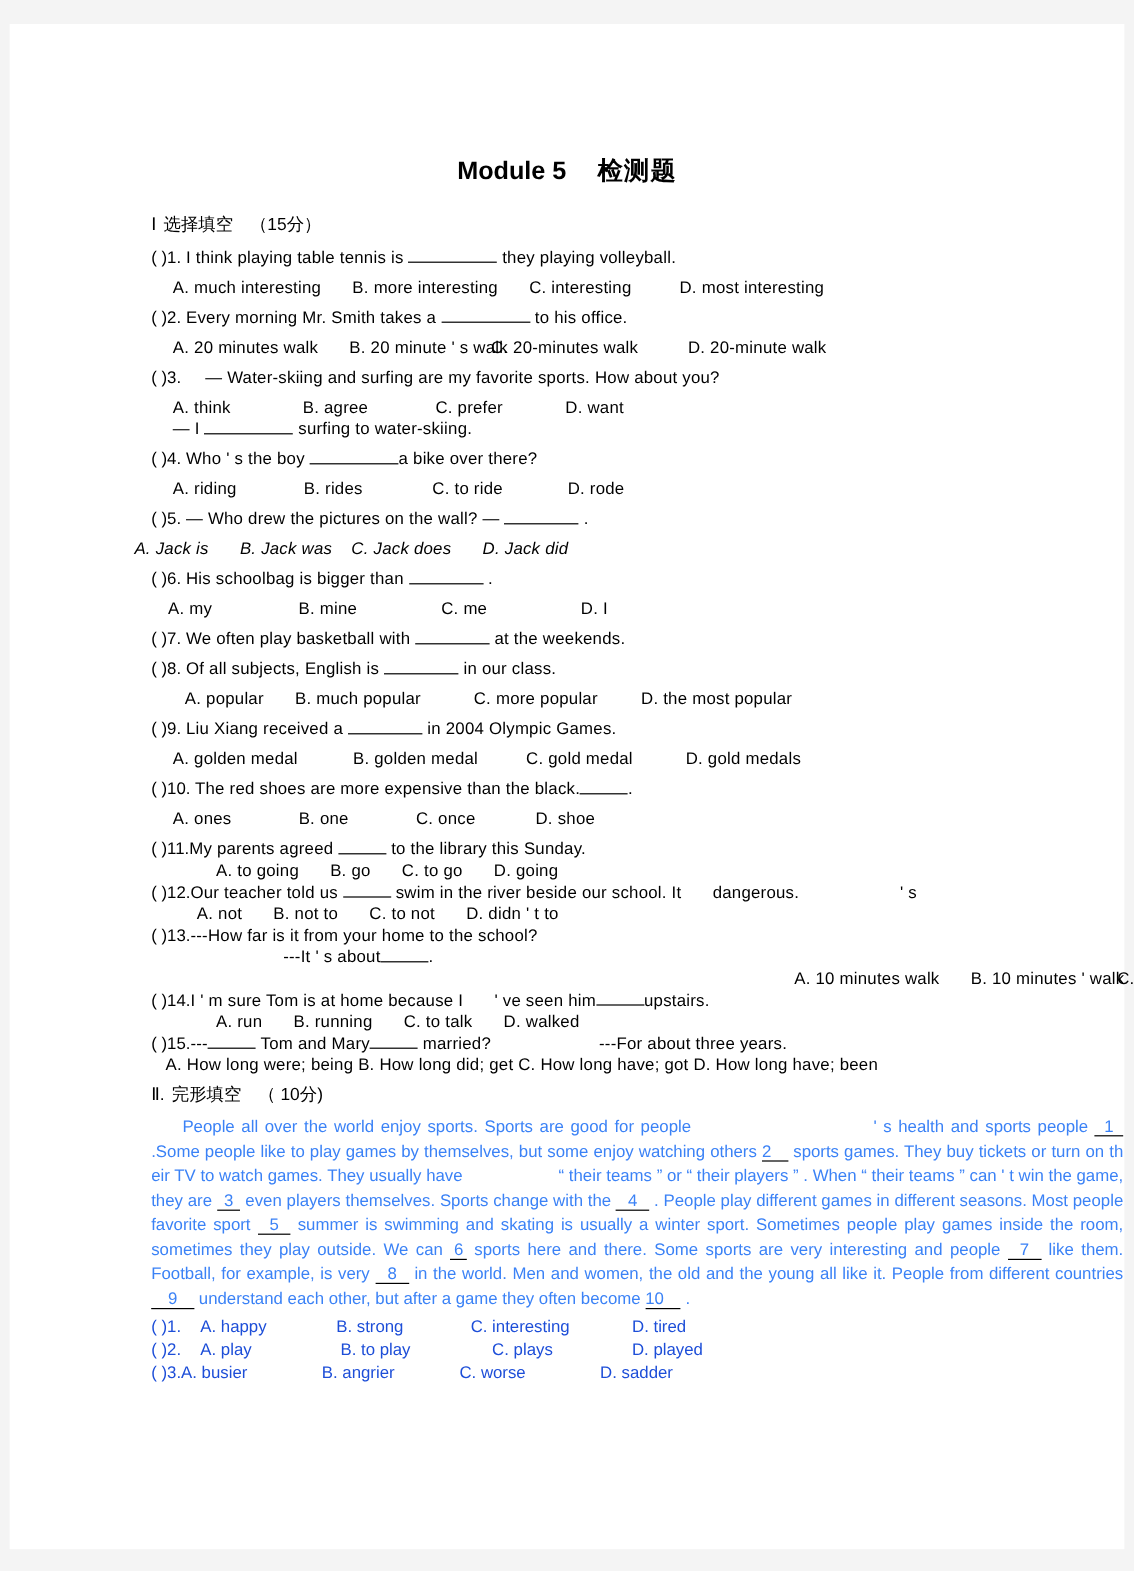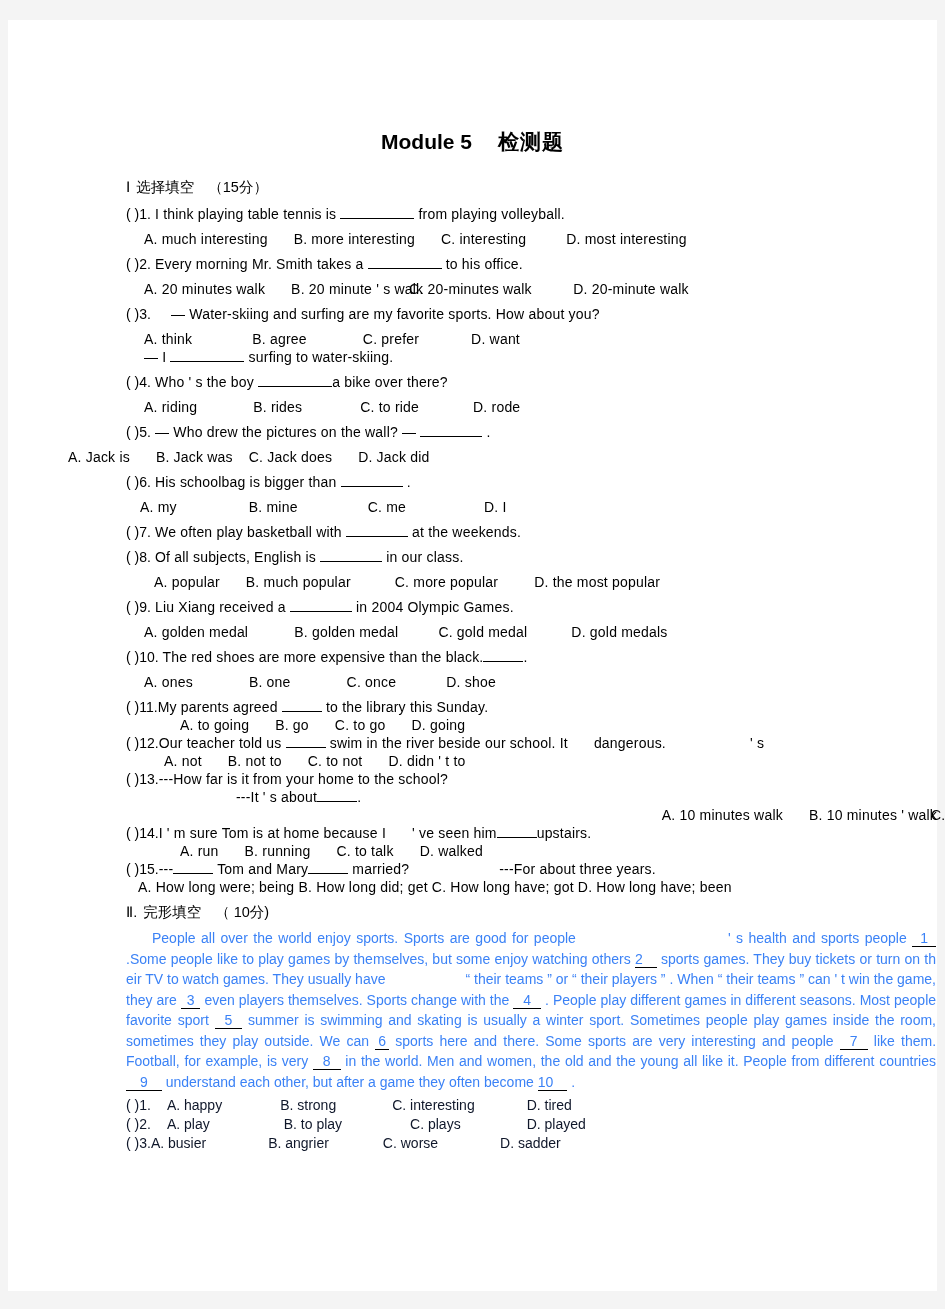--- a/index.html
+++ b/index.html
@@ -88,21 +88,21 @@
     margin-left: 118px;
     margin-right: 2px;
     margin-top: 6px;
     line-height: 20.5px;
     text-align: justify;
     width: 810px;
   }
   .passage .indent { display: inline-block; width: 26px; }
   .cloze-opt {
     font-size: 14px;
-    color: #0f172a;
+    color: #1d4ed8;
     margin-left: 118px;
     white-space: nowrap;
     line-height: 19px;
   }
 </style>
 </head>
 <body>
 
 <div class="page">
 <div class="inner">
@@ -112,21 +112,21 @@
   </div>
 
   <div class="section-head">
     <span class="rn">Ⅰ</span><span class="cn">选择填空</span><span class="pts">（15分）</span>
   </div>
 
   <div class="q">
     <span class="paren">(    )1.</span>
     <span>I think playing table tennis is</span>
     <span class="gap g-long"></span>
-    <span>from playing volleyball.</span>
+    <span>they playing volleyball.</span>
   </div>
   <div class="q opts">
     <span>A. much interesting</span><span class="col-sp"></span><span>B. more interesting</span><span class="col-sp"></span><span>C. interesting</span><span class="col-sp-l"></span><span>D. most interesting</span>
   </div>
 
   <div class="q">
     <span class="paren">(    )2.</span>
     <span>Every morning Mr. Smith takes a</span>
     <span class="gap g-long"></span>
     <span>to his office.</span>
@@ -156,21 +156,21 @@
   <div class="q opts">
     <span>A. riding</span><span class="col-sp-l" style="width:56px;"></span><span>B. rides</span><span class="col-sp-l" style="width:58px;"></span><span>C. to ride</span><span class="col-sp-l" style="width:54px;"></span><span>D. rode</span>
   </div>
 
   <div class="q">
     <span class="paren">(    )5.</span>
     <span>— Who drew the pictures on the wall?   —</span>
     <span class="gap g-med"></span>
     <span>.</span>
   </div>
-  <div class="q" style="margin-left:60px;">
+  <div class="q" style="margin-left:104px;font-style:italic;">
     <span>A. Jack is</span><span class="col-sp"></span><span>B. Jack was</span><span class="col-sp-s"></span><span>C. Jack does</span><span class="col-sp"></span><span>D. Jack did</span>
   </div>
 
   <div class="q">
     <span class="paren">(    )6.</span>
     <span>His schoolbag is bigger than</span>
     <span class="gap g-med"></span>
     <span>.</span>
   </div>
   <div class="q" style="margin-left:132px;">

